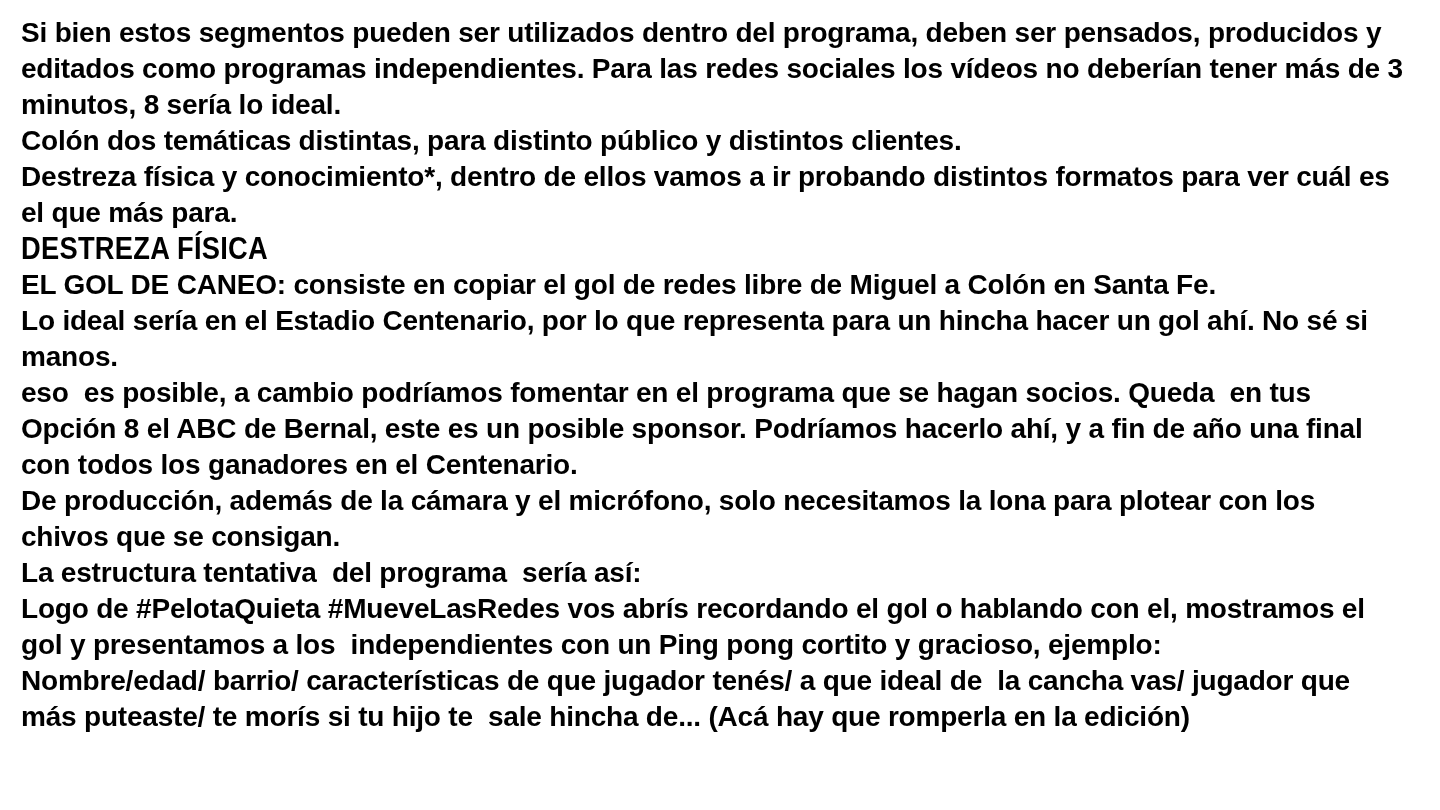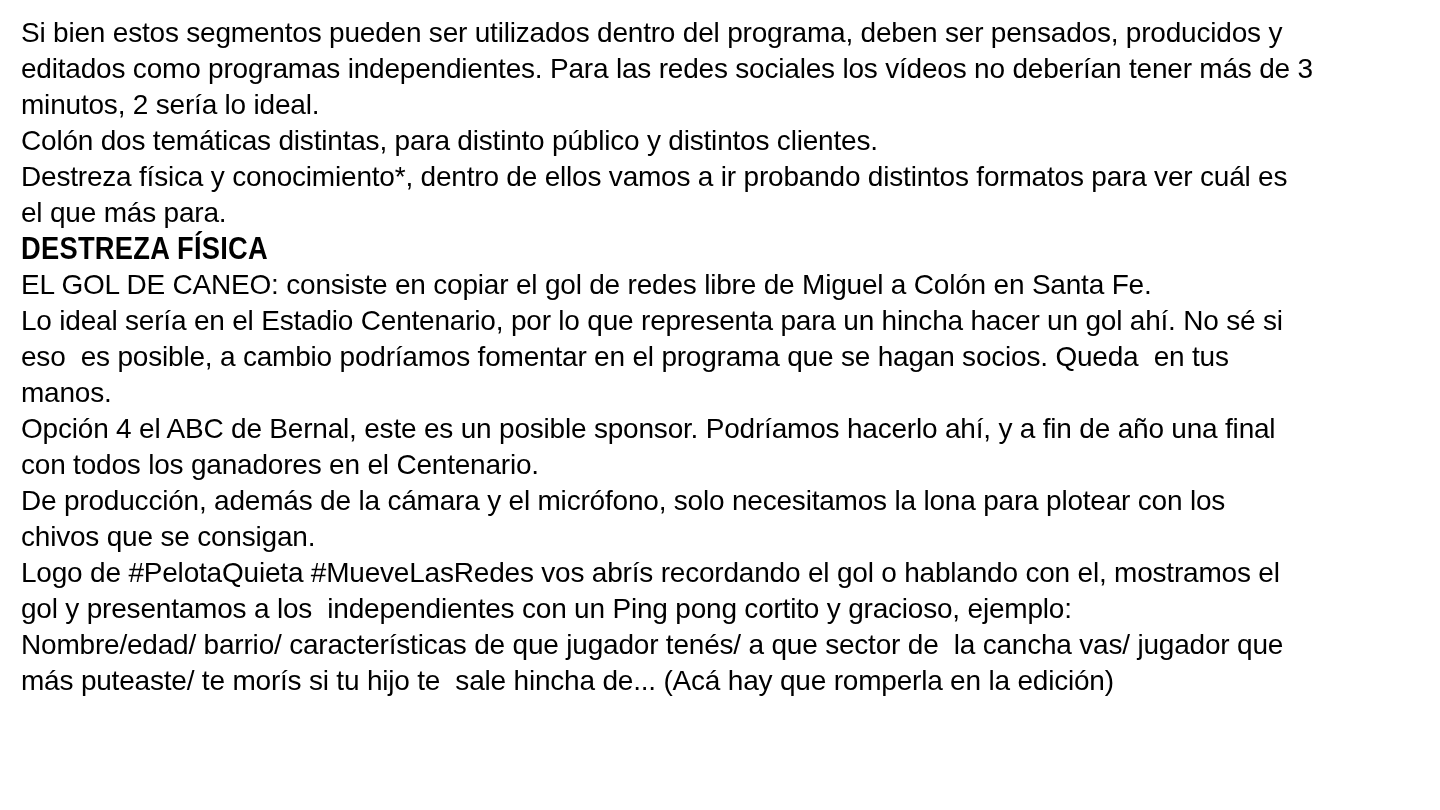--- a/index.html
+++ b/index.html
@@ -18,51 +18,52 @@
     color: #000000;
   }
   .text-content {
     width: 1402px;
   }
   .line {
     margin: 0;
     padding: 0;
     font-size: 28px;
     line-height: 36px;
-    font-weight: 400;
+    font-weight: 700;
     letter-spacing: -0.2px;
     white-space: pre;
     color: #000000;
   }
   .line.heading {
     font-size: 31px;
     font-weight: 700;
     letter-spacing: 0.3px;
     transform: scaleX(0.88);
     transform-origin: left center;
   }
 </style>
 </head>
 <body>
 
 <div class="page">
   <div class="text-content">
       <p class="line">Si bien estos segmentos pueden ser utilizados dentro del programa, deben ser pensados, producidos y</p>
       <p class="line">editados como programas independientes. Para las redes sociales los vídeos no deberían tener más de 3</p>
-      <p class="line">minutos, 2 sería lo ideal.</p>
+      <p class="line">minutos, 8 sería lo ideal.</p>
       <p class="line">Colón dos temáticas distintas, para distinto público y distintos clientes.</p>
       <p class="line">Destreza física y conocimiento*, dentro de ellos vamos a ir probando distintos formatos para ver cuál es</p>
       <p class="line">el que más para.</p>
       <p class="line heading">DESTREZA FÍSICA</p>
       <p class="line">EL GOL DE CANEO: consiste en copiar el gol de redes libre de Miguel a Colón en Santa Fe.</p>
       <p class="line">Lo ideal sería en el Estadio Centenario, por lo que representa para un hincha hacer un gol ahí. No sé si</p>
+      <p class="line">manos.</p>
       <p class="line">eso  es posible, a cambio podríamos fomentar en el programa que se hagan socios. Queda  en tus</p>
-      <p class="line">manos.</p>
-      <p class="line">Opción 4 el ABC de Bernal, este es un posible sponsor. Podríamos hacerlo ahí, y a fin de año una final</p>
+      <p class="line">Opción 8 el ABC de Bernal, este es un posible sponsor. Podríamos hacerlo ahí, y a fin de año una final</p>
       <p class="line">con todos los ganadores en el Centenario.</p>
       <p class="line">De producción, además de la cámara y el micrófono, solo necesitamos la lona para plotear con los</p>
       <p class="line">chivos que se consigan.</p>
+      <p class="line">La estructura tentativa  del programa  sería así:</p>
       <p class="line">Logo de #PelotaQuieta #MueveLasRedes vos abrís recordando el gol o hablando con el, mostramos el</p>
       <p class="line">gol y presentamos a los  independientes con un Ping pong cortito y gracioso, ejemplo:</p>
-      <p class="line">Nombre/edad/ barrio/ características de que jugador tenés/ a que sector de  la cancha vas/ jugador que</p>
+      <p class="line">Nombre/edad/ barrio/ características de que jugador tenés/ a que ideal de  la cancha vas/ jugador que</p>
       <p class="line">más puteaste/ te morís si tu hijo te  sale hincha de... (Acá hay que romperla en la edición)</p>
     </div>
 </div>
 
 </body></html>

